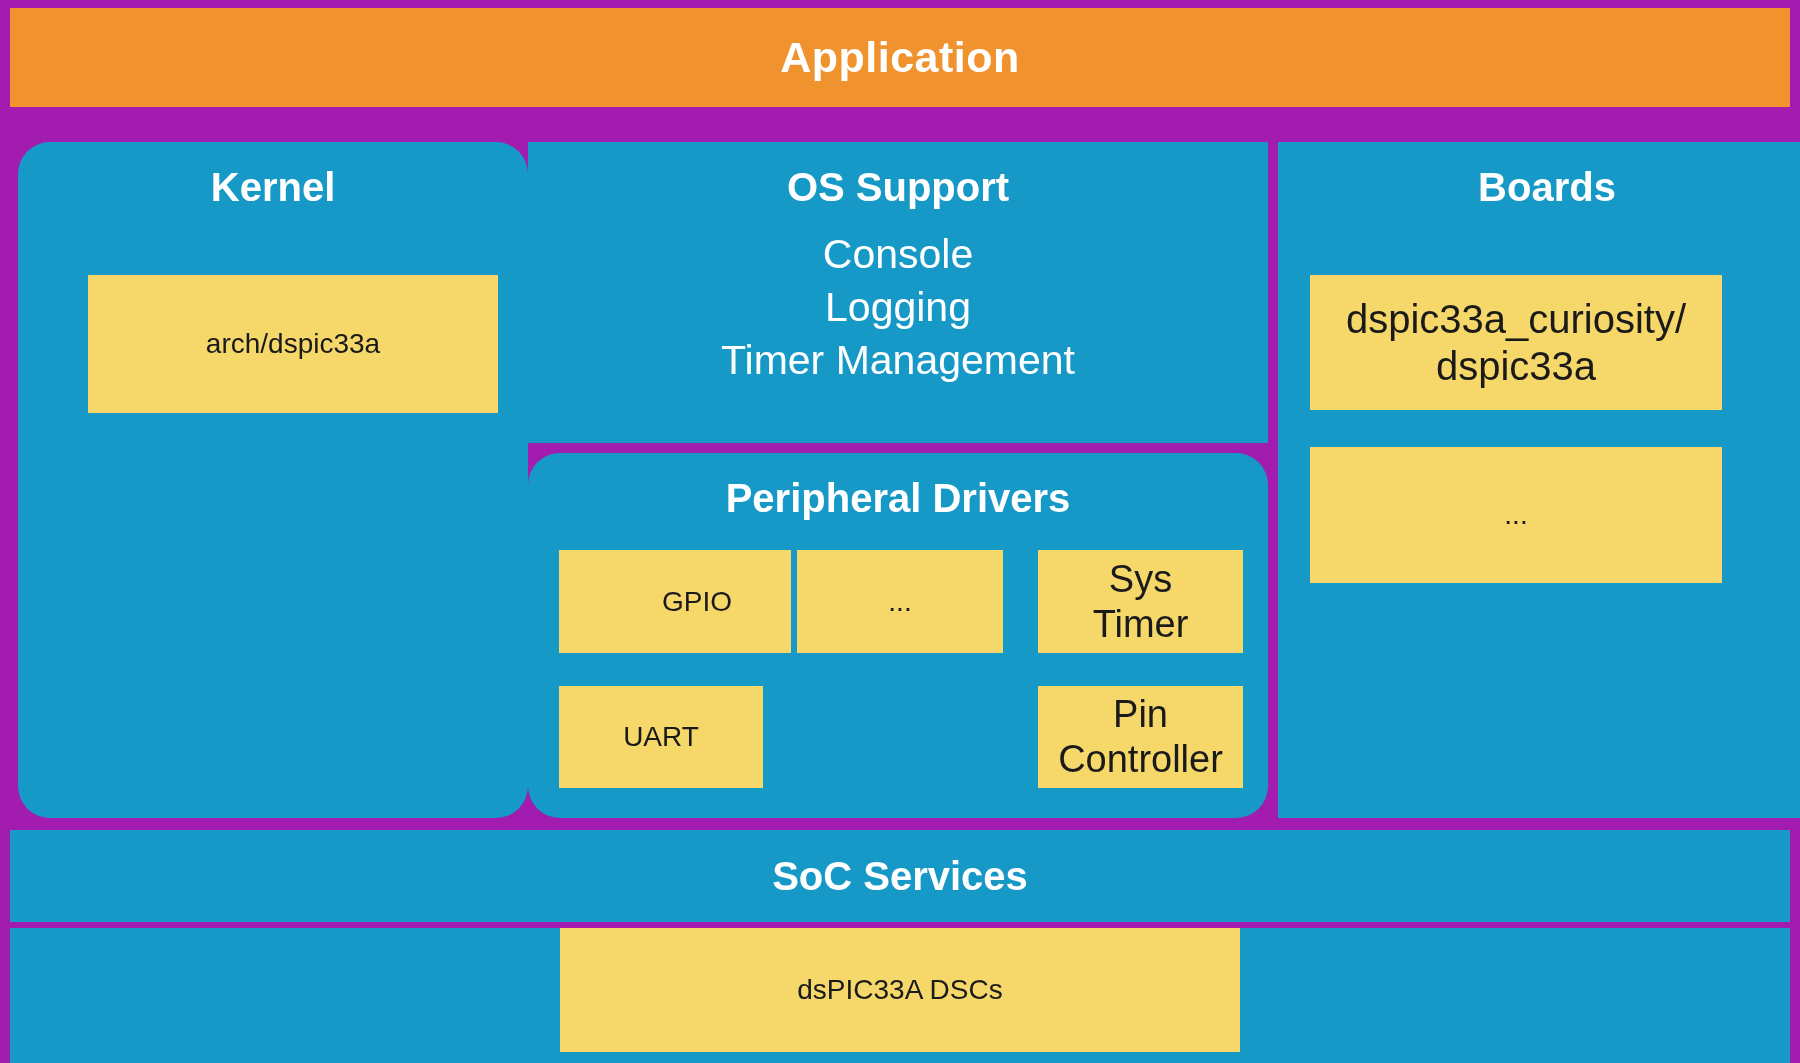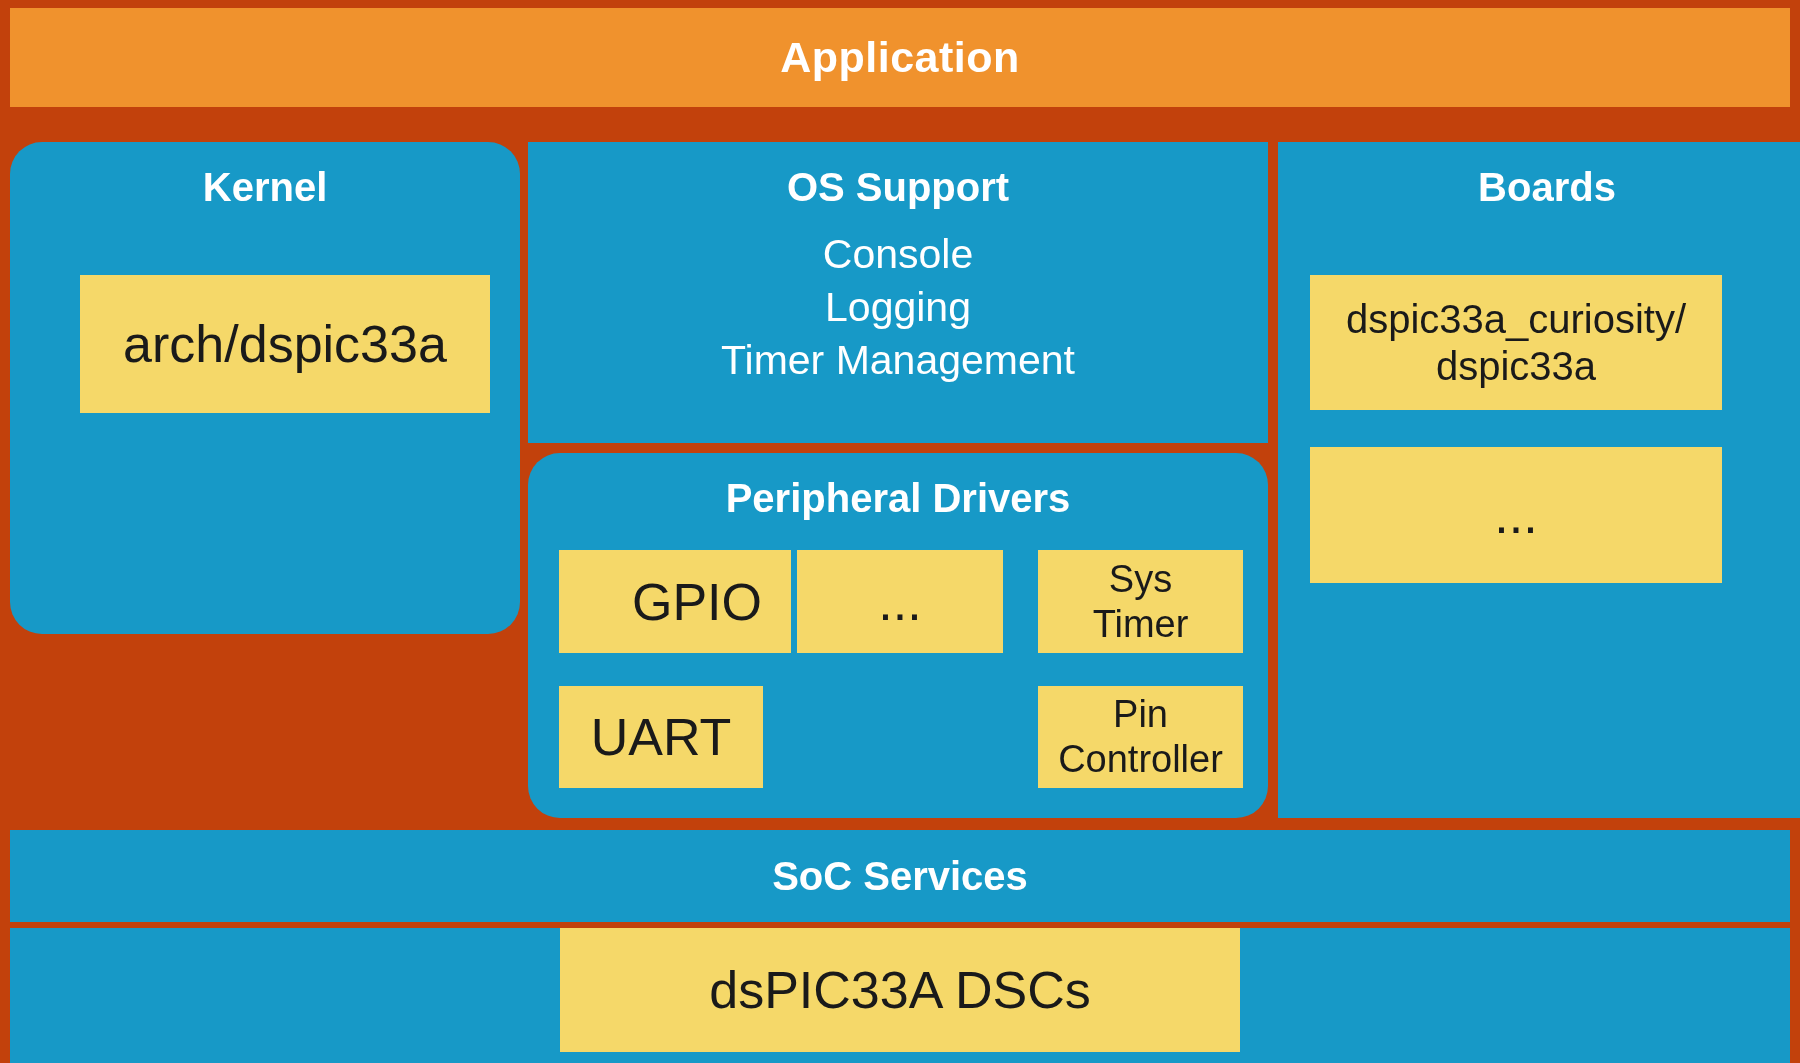--- a/index.html
+++ b/index.html
@@ -1,20 +1,20 @@
 <!DOCTYPE html>
 <html><head>
 <meta charset="utf-8">
 <style>
   html, body { margin: 0; padding: 0; background: #ffffff; }
   .canvas {
     position: relative;
     width: 1800px;
     height: 1063px;
-    background: #c2410c;
+    background: #a21caf;
     font-family: "Liberation Sans", sans-serif;
     overflow: hidden;
   }
   .bar, .panel { position: absolute; }
   .blue-bg   { background: var(--blue, #1799C7); }
   .orange-bg { background: var(--orange, #F0922D); }
 
   .app-bar {
     left: 10px; top: 8px; width: 1780px; height: 99px;
     display: flex; align-items: center; justify-content: center;
@@ -22,37 +22,37 @@
   .app-title {
     color: #ffffff; font-weight: bold; font-size: 43px; letter-spacing: 0.5px;
   }
 
   .panel-title {
     color: #ffffff; font-weight: bold; font-size: 40px;
     text-align: center; padding-top: 22px; line-height: 46px;
   }
 
   
-  .kernel-col  { left: 10px;   top: 142px; width: 510px; height: 492px; border-radius: 32px; }
+  .kernel-col  { left: 18px;   top: 142px; width: 510px; height: 676px; border-radius: 32px; }
   .os-top      { left: 528px;  top: 142px; width: 740px; height: 301px; }
   .pd-panel    { left: 528px;  top: 453px; width: 740px; height: 365px; border-radius: 32px; }
   .boards-col  { left: 1278px; top: 142px; width: 512px; height: 676px; padding-left: 13px; }
 
   .services { margin-top: 18px; }
   .service-line {
     color: #ffffff; font-size: 41px; line-height: 53px; text-align: center;
   }
 
   .yellow-box {
     position: absolute;
     background: var(--yellow, #F5D869);
     color: var(--box-text, #1A1A1A);
     display: flex; align-items: center; justify-content: center;
     text-align: center;
-    font-size: 52px; line-height: 48px;
+    font-size: 28px; line-height: 48px;
     white-space: pre-line;
   }
 
   
   .arch-box { left: 70px; top: 133px; width: 410px; height: 138px; }
 
   
   .pd-gpio     { left: 31px;  top: 97px;  width: 188px; height: 103px; padding-left: 44px; }
   .pd-more     { left: 269px; top: 97px;  width: 206px; height: 103px; }
   .pd-systimer { left: 510px; top: 97px;  width: 205px; height: 103px; font-size: 38px; line-height: 45px; }

